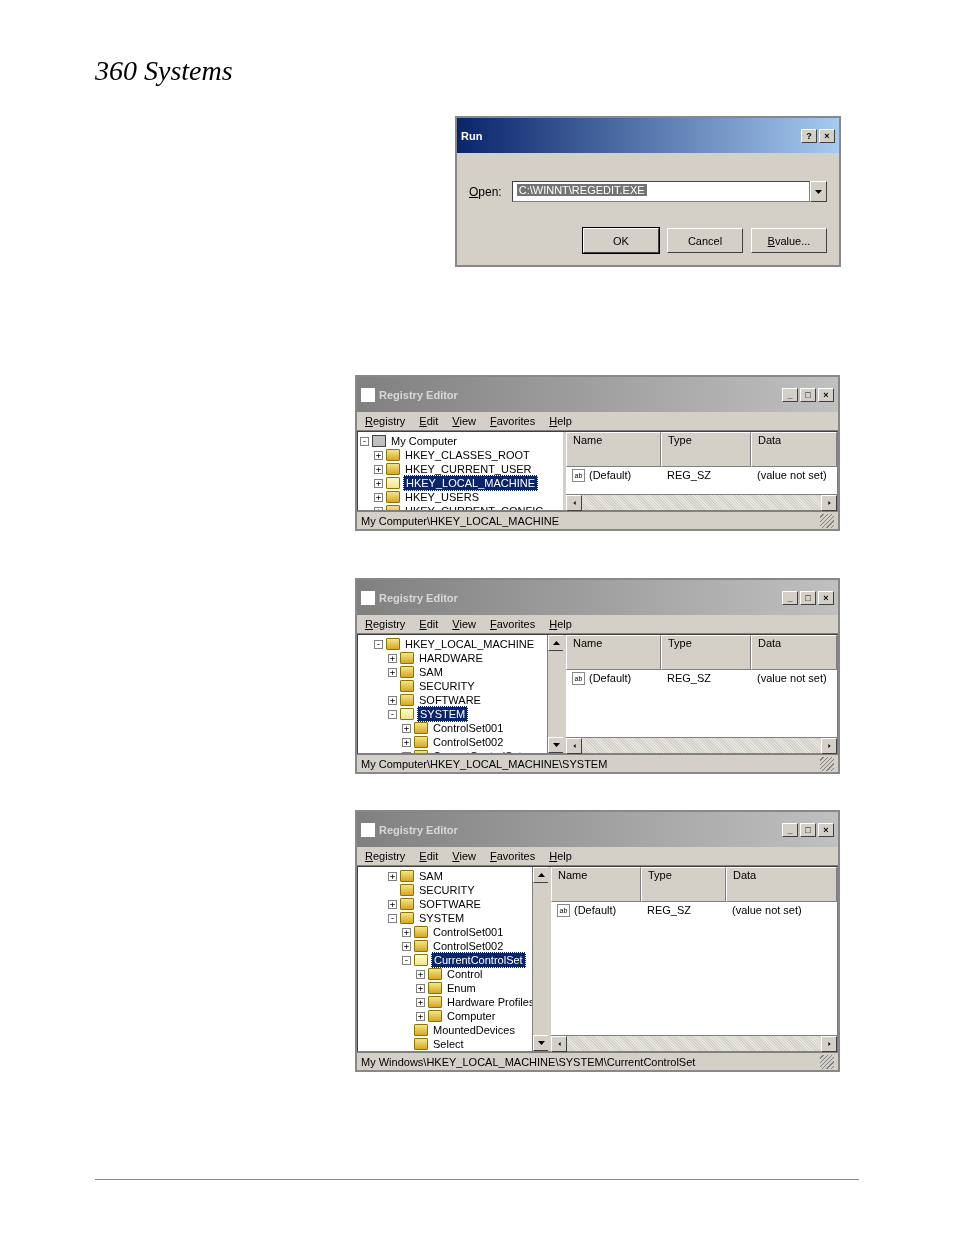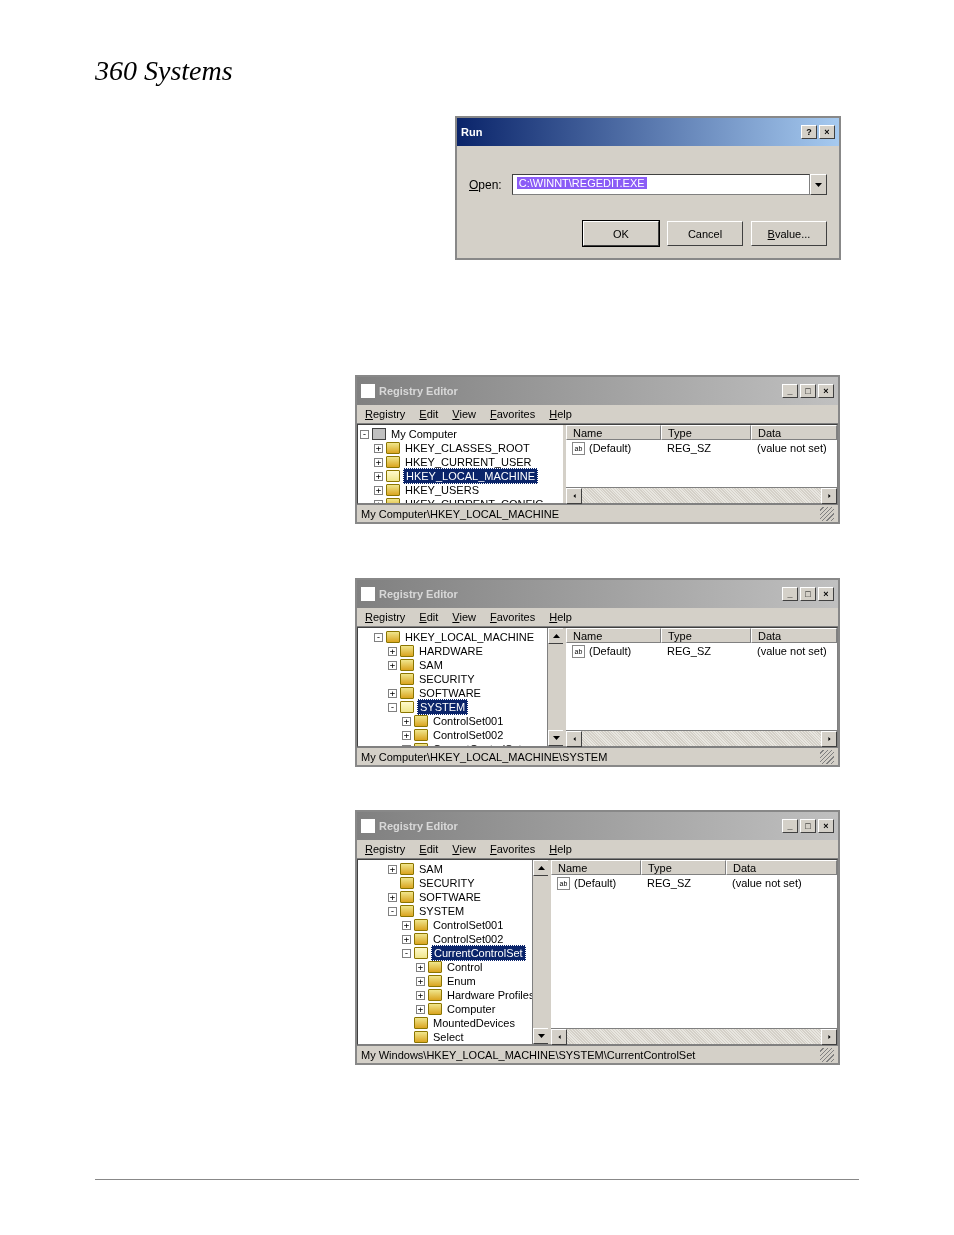--- a/index.html
+++ b/index.html
@@ -6,60 +6,60 @@
   body { width: 954px; height: 1235px; background: #fff; font-family: Tahoma, Arial, sans-serif; font-size: 11px; color: #000; position: relative; }
 
   
   .logo { position: absolute; top: 55px; left: 95px; font-family: 'Brush Script MT', cursive; font-size: 28px; font-style: italic; }
 
   
   .page-footer { position: absolute; bottom: 55px; left: 95px; right: 95px; border-top: 1px solid #888; }
 
   
   .win { position: absolute; border: 2px solid #888; background: #d4d0c8; }
-  .titlebar { background: linear-gradient(to right, #0a246a, #a6caf0); color: #fff; font-weight: bold; padding: 2px 4px; display: flex; align-items: center; justify-content: space-between; height: 28px; gap: 8px; }
+  .titlebar { background: linear-gradient(to right, #0a246a, #a6caf0); color: #fff; font-weight: bold; padding: 2px 4px; display: flex; align-items: center; justify-content: space-between; height: 35px; gap: 8px; }
   .titlebar.gray { background: linear-gradient(to right, #808080, #c0c0c0); color: #d8d8d8; }
   .titlebar .title-left { display: flex; align-items: center; gap: 4px; }
   .titlebar .win-icon { width: 14px; height: 14px; background: #fff; display: inline-block; }
   .title-buttons { display: flex; gap: 2px; }
   .title-btn { width: 16px; height: 14px; background: #d4d0c8; border: 1px solid #fff; border-right-color: #404040; border-bottom-color: #404040; font-size: 9px; font-weight: bold; color: #000; display: flex; align-items: center; justify-content: center; cursor: pointer; }
 
   
   .run-body { padding: 14px 12px 12px 12px; }
   .run-row1 { display: flex; gap: 14px; align-items: flex-start; }
   .run-icon { width: 32px; height: 32px; position: relative; }
   .run-icon svg { width: 32px; height: 32px; }
   .run-desc { font-size: 11px; line-height: 1.35; }
   .run-row2 { display: flex; align-items: center; margin-top: 14px; gap: 10px; }
   .run-label { font-size: 12px; }
   .run-label u { text-decoration: underline; }
   .combo { flex: 1; display: flex; height: 21px; }
   .combo-input { flex: 1; border: 1px solid #808080; border-top-color: #404040; border-left-color: #404040; background: #fff; padding: 2px 4px; font-size: 11px; }
-  .combo-input .sel { background: #8b5cf6; color: #fff; padding: 0 2px; }
+  .combo-input .sel { background: #737373; color: #fff; padding: 0 2px; }
   .combo-btn { width: 17px; background: #d4d0c8; border: 1px solid #fff; border-right-color: #404040; border-bottom-color: #404040; display: flex; align-items: center; justify-content: center; }
   .combo-btn svg { width: 7px; height: 4px; }
   .run-buttons { display: flex; justify-content: flex-end; gap: 8px; margin-top: 26px; }
   .btn { min-width: 76px; height: 25px; background: #d4d0c8; border: 1px solid #fff; border-right-color: #404040; border-bottom-color: #404040; font-size: 11px; display: flex; align-items: center; justify-content: center; cursor: pointer; }
   .btn.default { box-shadow: 0 0 0 1px #000; }
   .btn u { text-decoration: underline; }
 
   
   .menubar { background: #d4d0c8; padding: 1px 2px; display: flex; gap: 2px; border-bottom: 1px solid #808080; }
   .menu-item { padding: 2px 6px; font-size: 11px; cursor: pointer; }
   .menu-item u { text-decoration: underline; }
   .reg-body { display: flex; background: #fff; border: 1px solid #808080; border-top-color: #404040; border-left-color: #404040; margin: 0; }
   .tree-pane { background: #fff; overflow: hidden; position: relative; }
   .tree-pane .vscrollbar { position: absolute; right: 0; top: 0; bottom: 0; width: 16px; background: #d4d0c8; border-left: 1px solid #808080; }
   .scroll-btn { width: 16px; height: 16px; background: #d4d0c8; border: 1px solid #fff; border-right-color: #404040; border-bottom-color: #404040; display: flex; align-items: center; justify-content: center; }
   .scroll-btn svg { width: 7px; height: 4px; }
   .vscrollbar .scroll-btn.up { position: absolute; top: 0; }
   .vscrollbar .scroll-btn.down { position: absolute; bottom: 0; }
   .splitter { width: 3px; background: #d4d0c8; cursor: col-resize; }
   .list-pane { flex: 1; background: #fff; position: relative; display: flex; flex-direction: column; }
-  .list-header { display: flex; background: #d4d0c8; height: 15px; }
+  .list-header { display: flex; background: #d4d0c8; height: 35px; }
   .list-header .col { border: 1px solid #fff; border-right-color: #808080; border-bottom-color: #808080; padding: 1px 6px; font-size: 11px; }
   .list-rows { flex: 1; }
   .list-row { display: flex; height: 16px; align-items: center; }
   .list-row .cell { padding: 0 6px; font-size: 11px; display: flex; align-items: center; gap: 4px; }
   .ab-icon { width: 13px; height: 13px; border: 1px solid #888; background: #fff; font-size: 7px; display: flex; align-items: center; justify-content: center; }
   .hscrollbar { height: 16px; background: #d4d0c8; border-top: 1px solid #808080; display: flex; position: relative; }
   .hscrollbar .scroll-btn.left { }
   .hscrollbar .scroll-btn.right { position: absolute; right: 0; }
   .hscrollbar .spacer { flex: 1; background: repeating-linear-gradient(45deg, #d4d0c8, #d4d0c8 1px, #e8e6e0 1px, #e8e6e0 2px); }
   .statusbar { border-top: 1px solid #808080; background: #d4d0c8; padding: 2px 4px; font-size: 11px; height: 18px; display: flex; align-items: center; }

